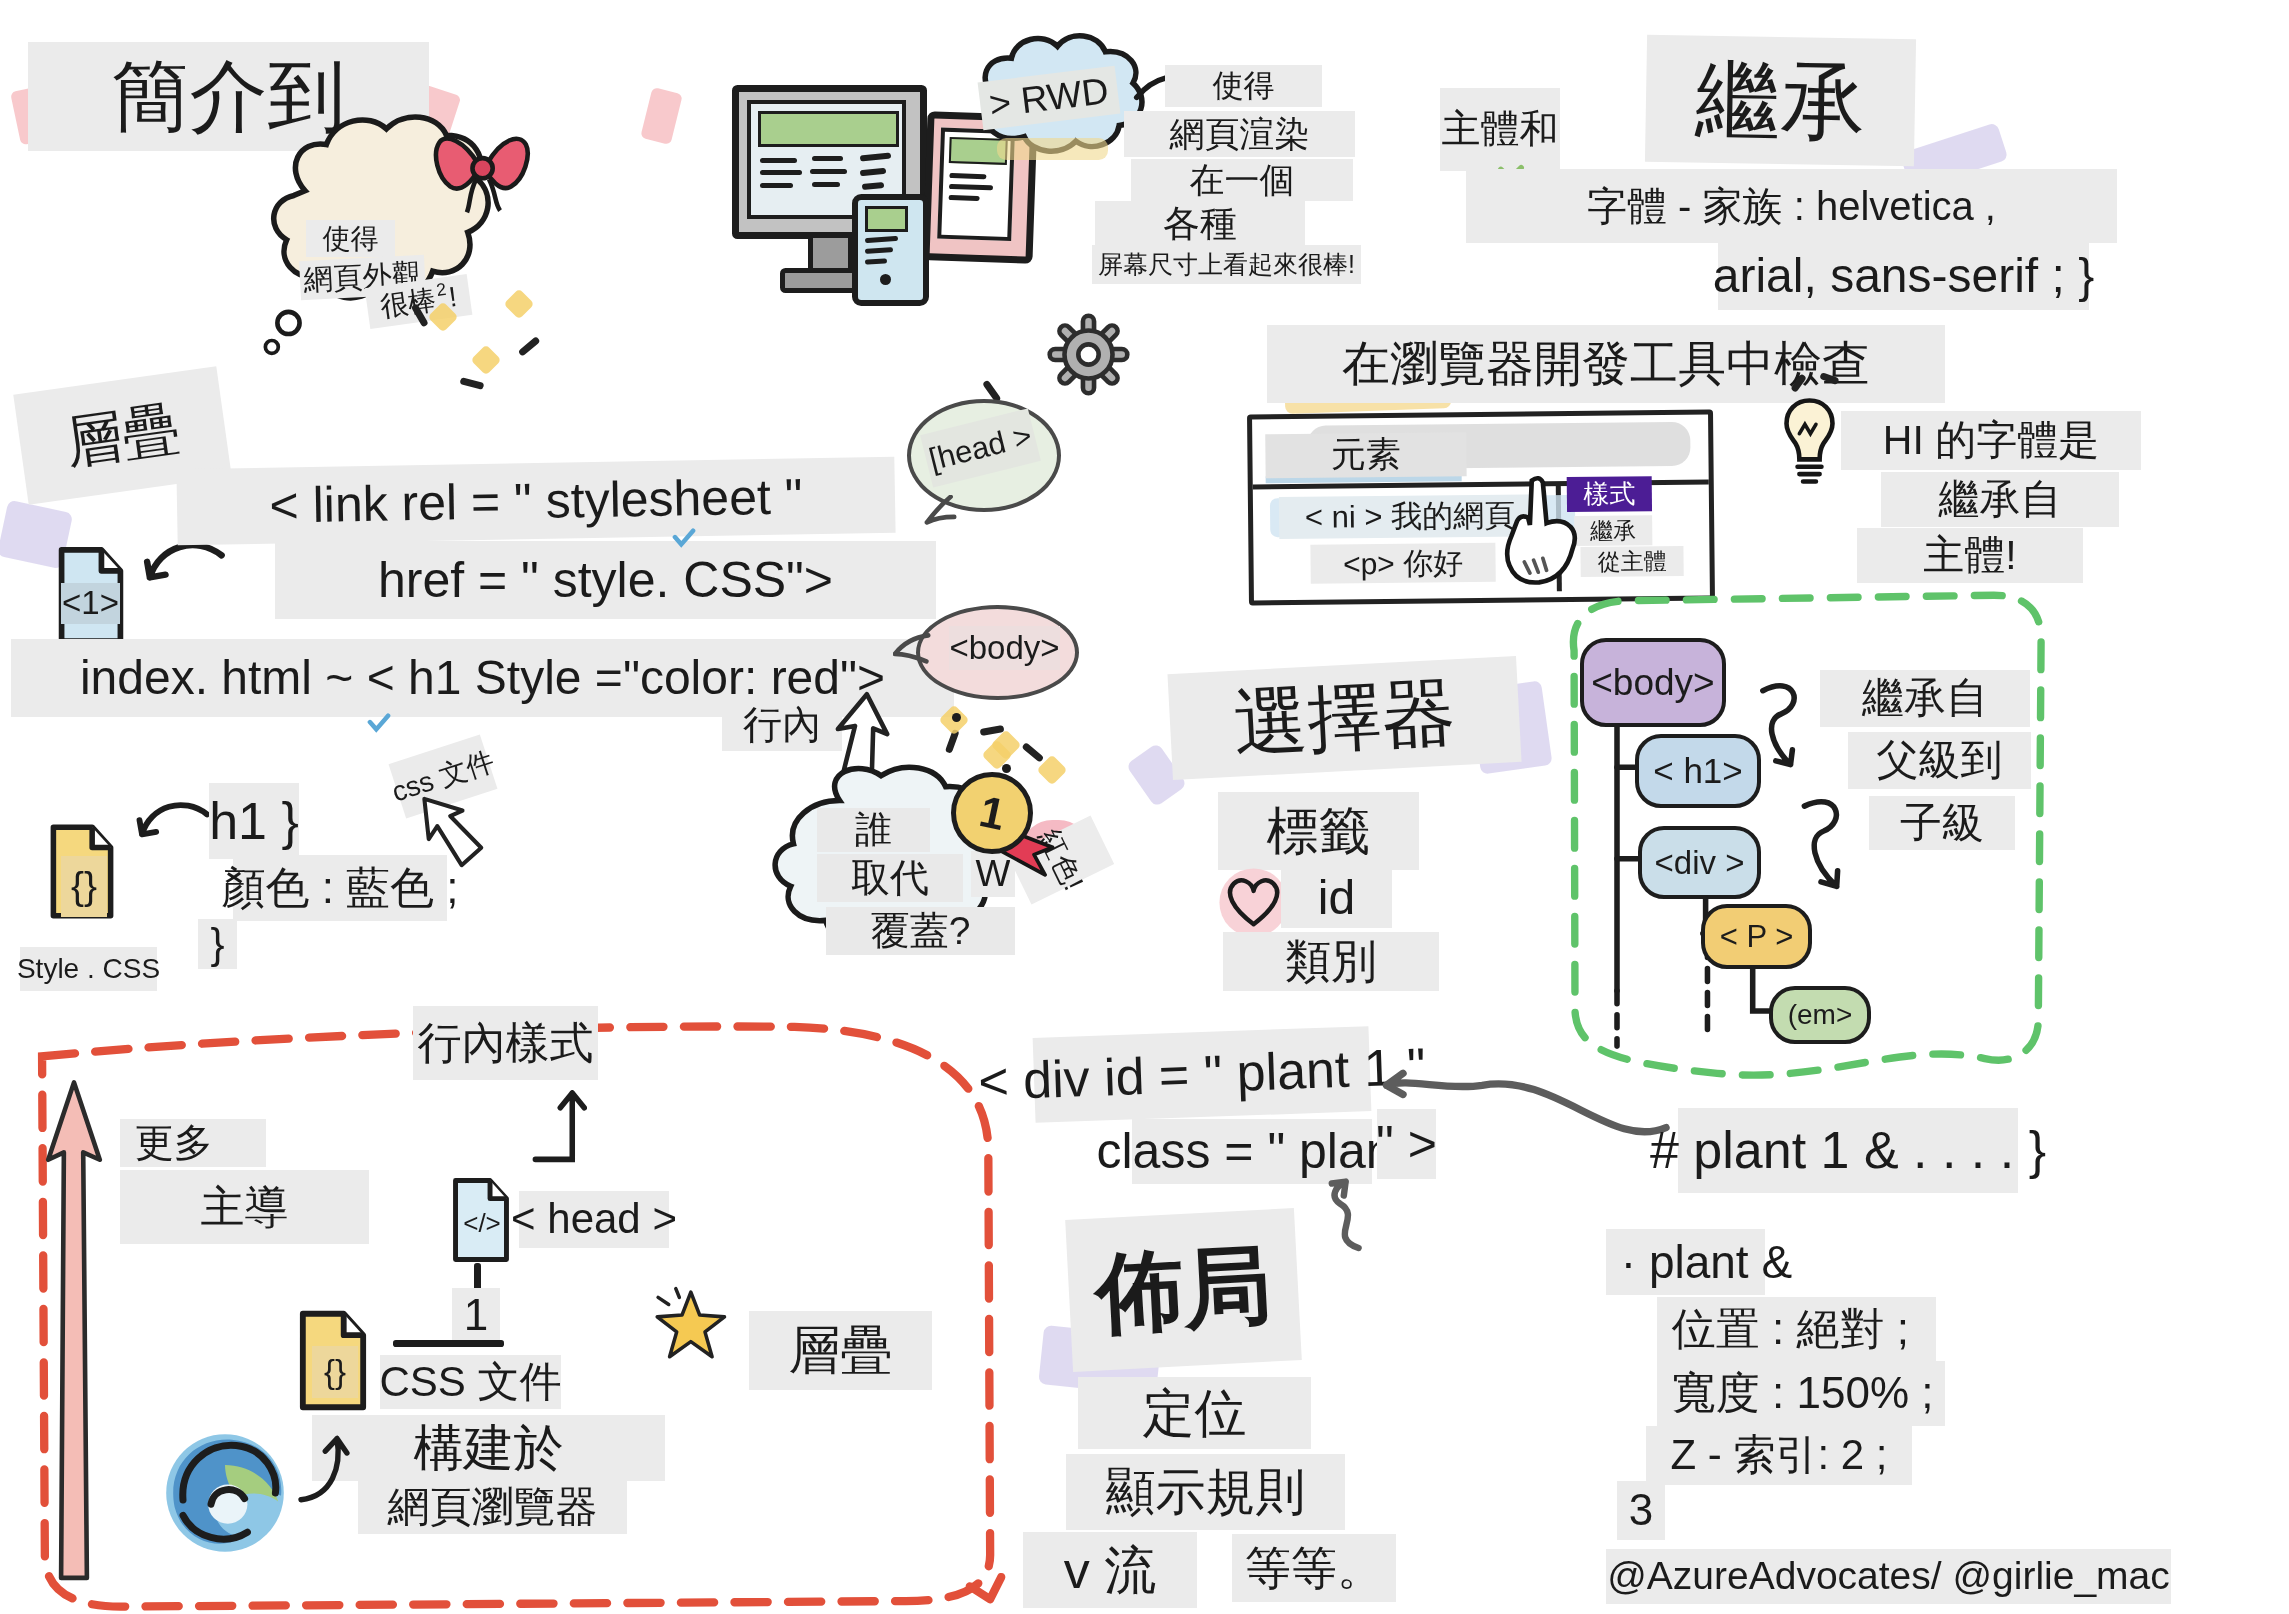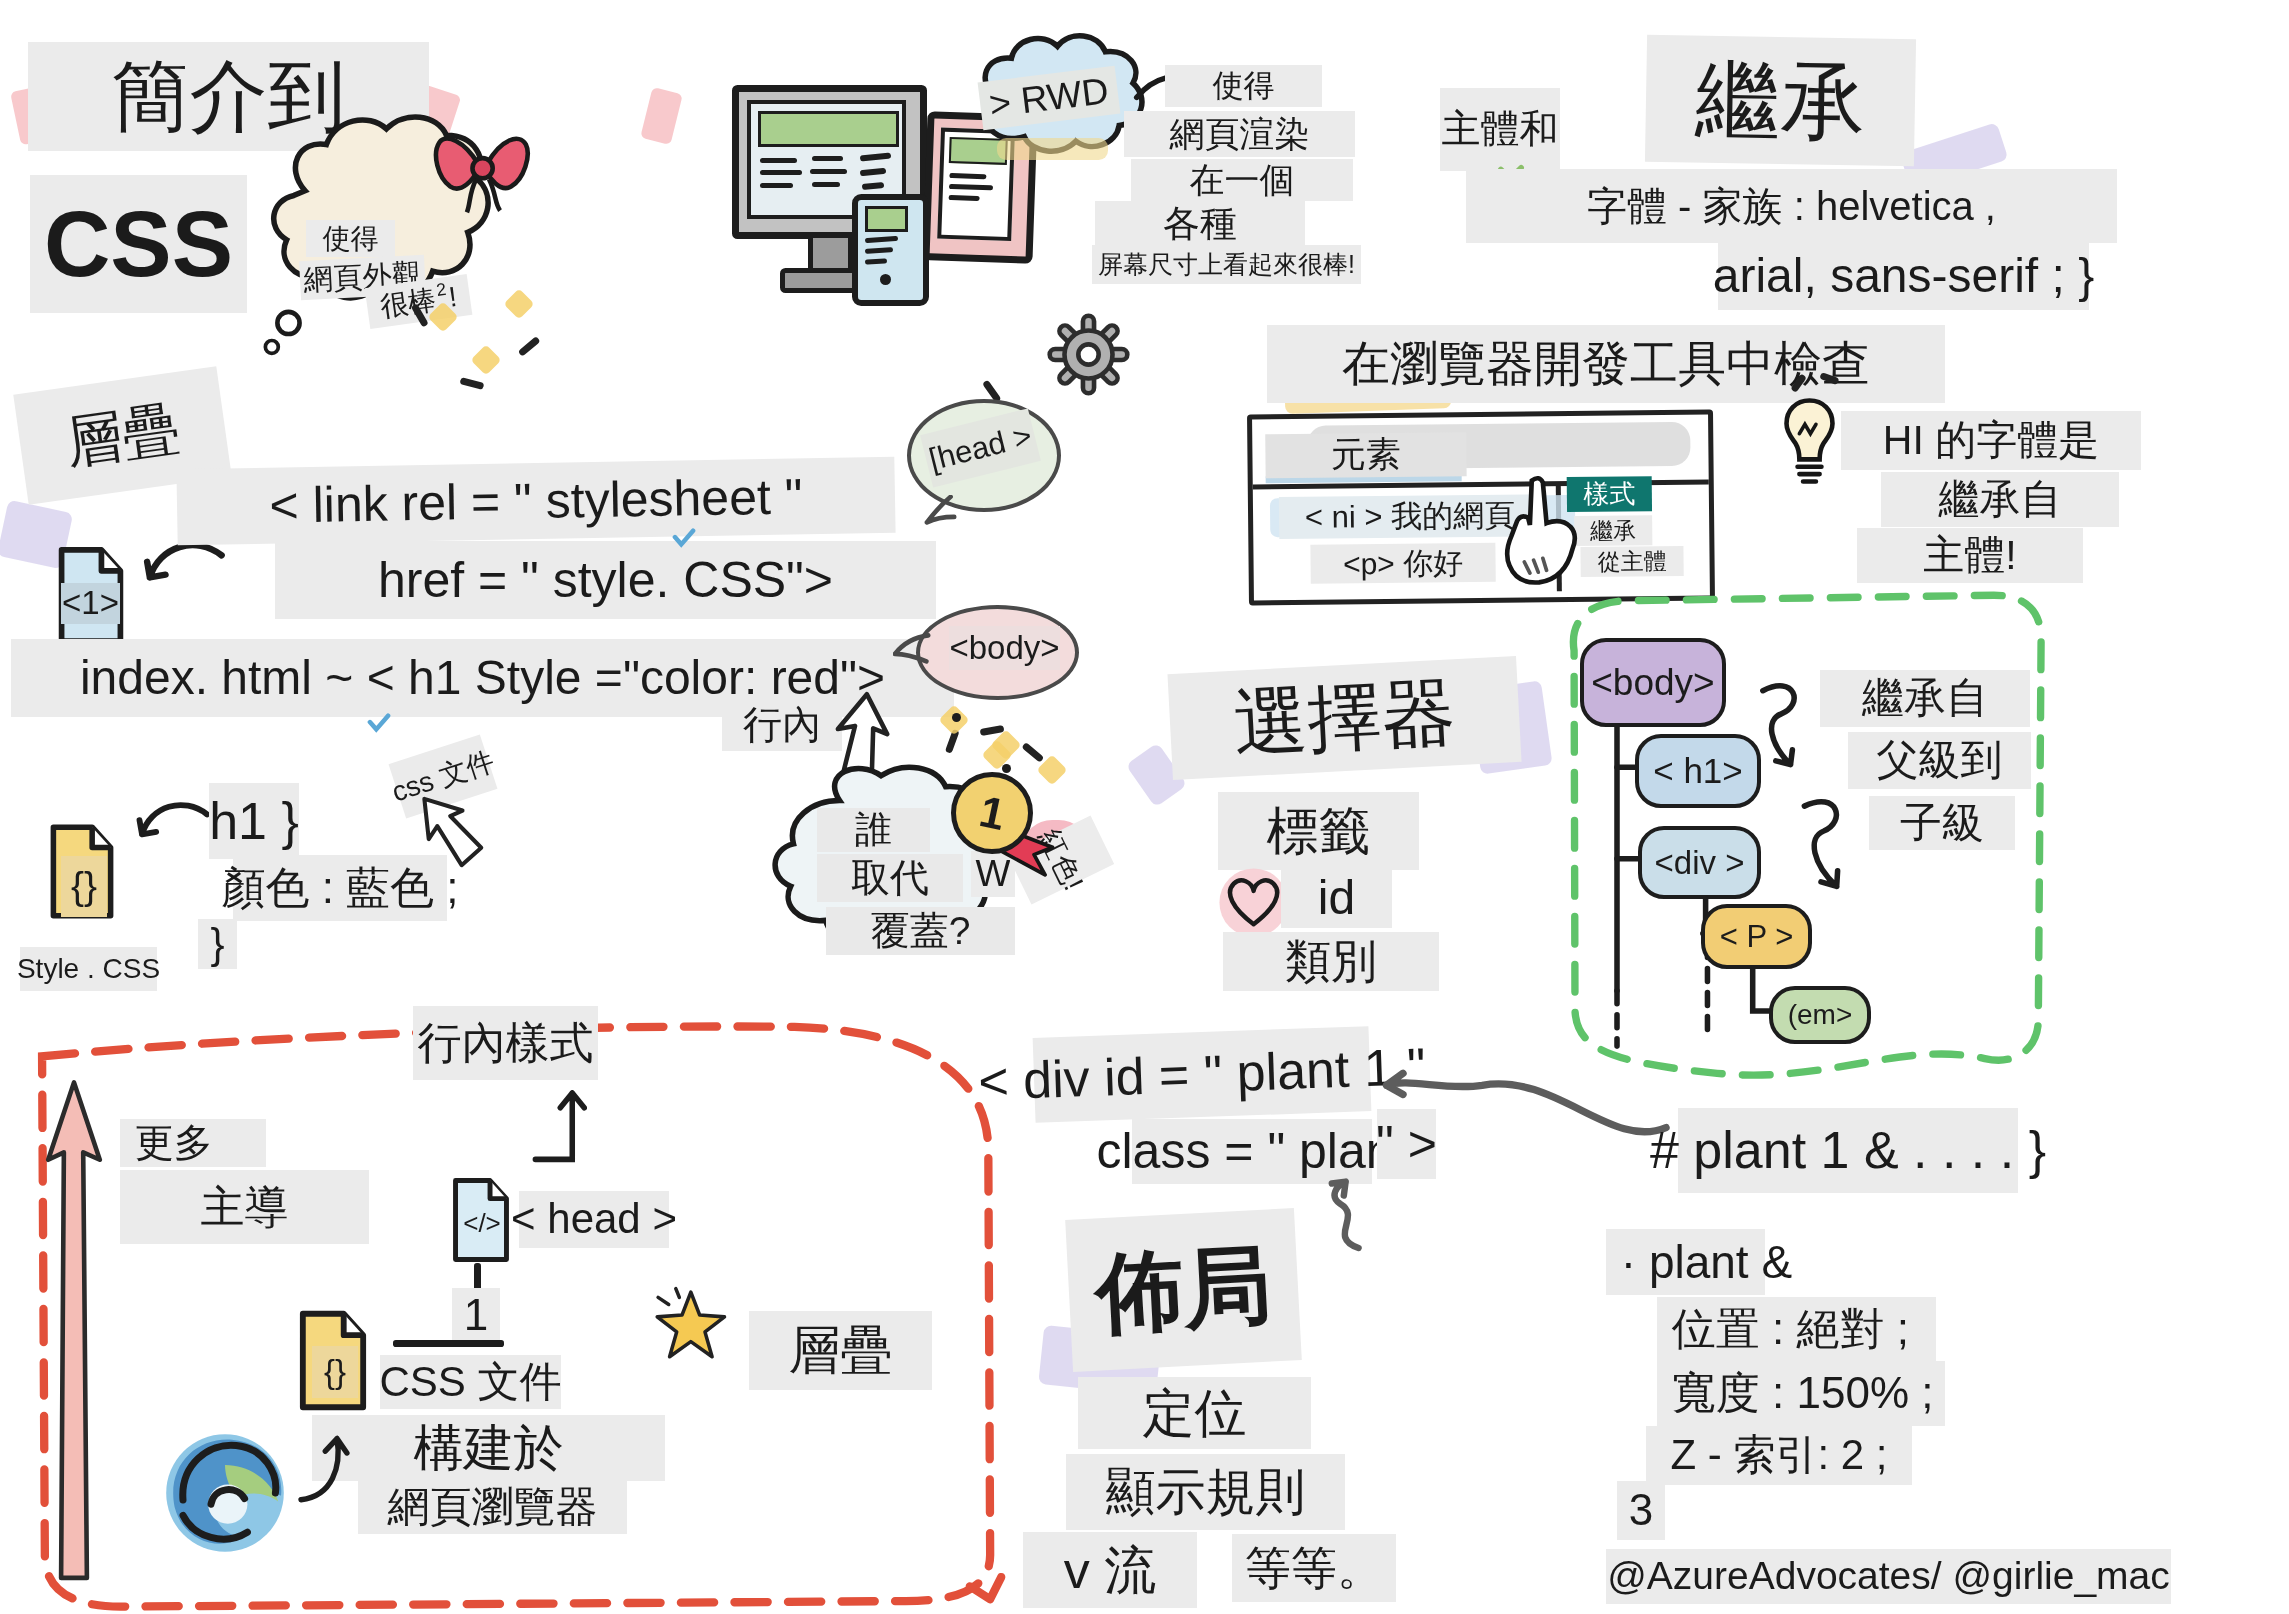--- a/index.html
+++ b/index.html
@@ -26,21 +26,20 @@
   <div class="pinkmark" style="left:14.8px;top:85px;width:66px;height:54px;transform:rotate(-12deg)"></div>
   <div class="pinkmark" style="left:415px;top:89px;width:39px;height:54px;transform:rotate(18deg)"></div>
   <div class="pinkmark" style="left:646px;top:90px;width:31px;height:52px;transform:rotate(14deg)"></div>
   <div class="lavmark" style="left:1.8px;top:506px;width:66px;height:57px;transform:rotate(12deg)"></div>
   <div class="lavmark" style="left:1475px;top:685px;width:72px;height:85px;transform:rotate(-8deg)"></div>
   <div class="lavmark" style="left:1903px;top:137px;width:102px;height:39px;transform:rotate(-18deg)"></div>
   <div class="lavmark" style="left:1041px;top:1331px;width:118px;height:59px;transform:rotate(6deg)"></div>
   <div class="lavmark" style="left:1137px;top:749px;width:39px;height:52px;transform:rotate(-35deg)"></div>
 
   <div class="chip" style="left:28px;top:42px;width:401px;height:109px;font-size:78px;">簡介到</div>
-  <div class="chip" style="left:30px;top:175px;width:217px;height:138px;font-size:92px;font-weight:600;">CSS</div>
   <div class="chip" style="left:20px;top:380px;width:205px;height:111px;font-size:57px;transform:rotate(-8deg);">層疊</div>
 
   <svg class="abs" style="left:257px;top:103px;" width="245" height="268" viewBox="0 0 265 290">
     <path d="M52,95 C30,70 45,40 75,45 C85,18 120,10 140,28 C160,8 195,12 205,35 C235,35 250,60 238,82 C258,100 252,130 228,140 C238,168 215,190 190,182 C180,210 148,215 130,198 C110,220 75,212 68,188 C40,192 22,170 32,148 C10,135 15,105 40,100 Z" fill="#f6eedd" stroke="#1b1b1b" stroke-width="6"></path>
     <circle cx="34" cy="238" r="12" fill="#fff" stroke="#1b1b1b" stroke-width="5"></circle>
     <circle cx="16" cy="264" r="7" fill="#fff" stroke="#1b1b1b" stroke-width="4"></circle>
   </svg>
   <div class="chip" style="left:306px;top:220px;width:89px;height:37px;font-size:28px;">使得</div>
   <div class="chip" style="left:300px;top:258px;width:125px;height:39px;font-size:29.5px;transform:rotate(-3deg);">網頁外觀</div>
   <div class="chip" style="left:367px;top:281px;width:103px;height:41px;font-size:28px;transform:rotate(-8deg);">
@@ -135,21 +134,21 @@
 
   <div class="abs" style="left:1248px;top:412px;width:456px;height:181px;background:#ffffff;border:5.5px solid #222;border-radius:3.7px;transform:rotate(-0.6deg);">
     <div class="abs" style="left:55px;top:7.4px;width:383px;height:44px;background:#d7d7d7;border-radius:18.5px;opacity:.8;"></div>
     <div class="abs" style="left:0;top:65px;width:100%;height:4.6px;background:#222;"></div>
     <div class="abs" style="left:13px;top:57px;width:196px;height:7.4px;background:#9fc6de;opacity:.7;"></div>
     <div class="chip" style="left:13px;top:14.8px;width:201px;height:44px;font-size:35px;background:#e2e2e2;">元素</div>
     <div class="abs" style="left:303px;top:69px;width:4.6px;height:106px;background:#222;"></div>
     <div class="abs" style="left:16.6px;top:79px;width:305px;height:39px;background:#cfe4f1;opacity:.8;border-radius:7.4px;"></div>
     <div class="chip" style="left:26px;top:78px;width:262px;height:42px;font-size:31px;background:#e4ecf0;">&lt; ni &gt; 我的網頁</div>
     <div class="chip" style="left:57px;top:126px;width:185px;height:39px;font-size:30px;">&lt;p&gt; 你好</div>
-    <div class="chip" style="left:314px;top:61px;width:85px;height:35px;font-size:26px;background:#0f766e;color:#fff;">樣式</div>
+    <div class="chip" style="left:314px;top:61px;width:85px;height:35px;font-size:26px;background:#4c1d95;color:#fff;">樣式</div>
     <div class="chip" style="left:321px;top:100px;width:78px;height:29.5px;font-size:23px;">繼承</div>
     <div class="chip" style="left:327px;top:131px;width:103px;height:29.5px;font-size:23px;">從主體</div>
   </div>
   <svg class="abs" style="left:1504px;top:475px;z-index:5;" width="74" height="113" viewBox="0 0 80 122">
     <path d="M30,6 Q38,0 42,8 L46,52 Q62,46 72,56 Q80,65 74,80 Q66,112 38,116 Q14,118 6,98 Q0,84 8,66 L14,50 Q18,42 26,46 L28,54 Z" fill="#ffffff" stroke="#161616" stroke-width="5"></path>
     <path d="M22,94 l6,12 M32,92 l5,13 M42,90 l4,13" stroke="#555" stroke-width="4" fill="none" stroke-linecap="round"></path>
   </svg>
 
   <svg class="abs" style="left:1779px;top:395px;" width="61" height="103" viewBox="0 0 66 112">
     <path d="M33,6 C18,6 8,17 8,31 C8,41 14,47 18,53 C21,58 22,64 22,70 L44,70 C44,64 45,58 48,53 C52,47 58,41 58,31 C58,17 48,6 33,6 Z" fill="#fbf2d5" stroke="#161616" stroke-width="5"></path>

